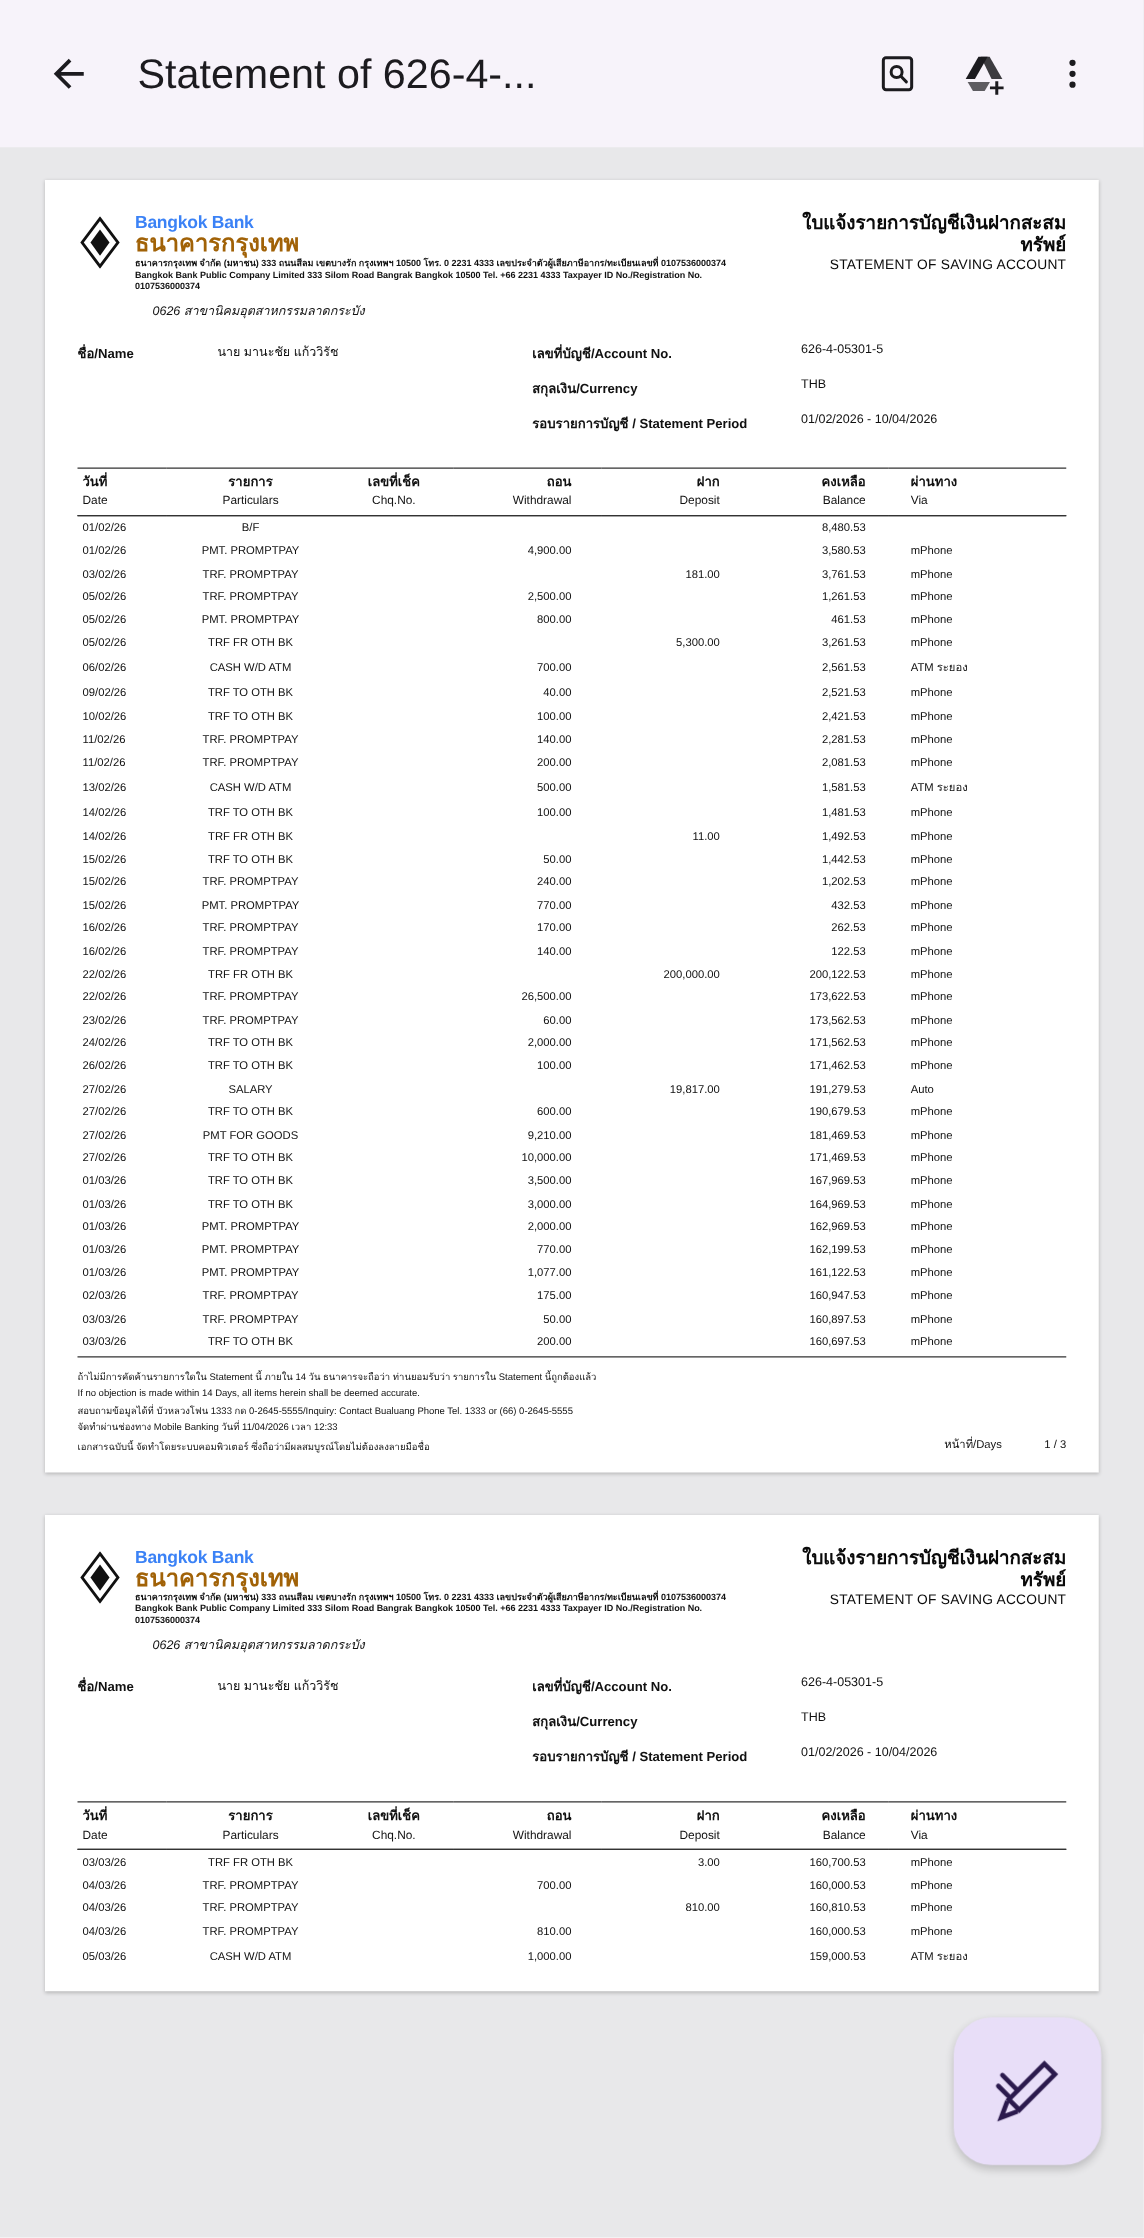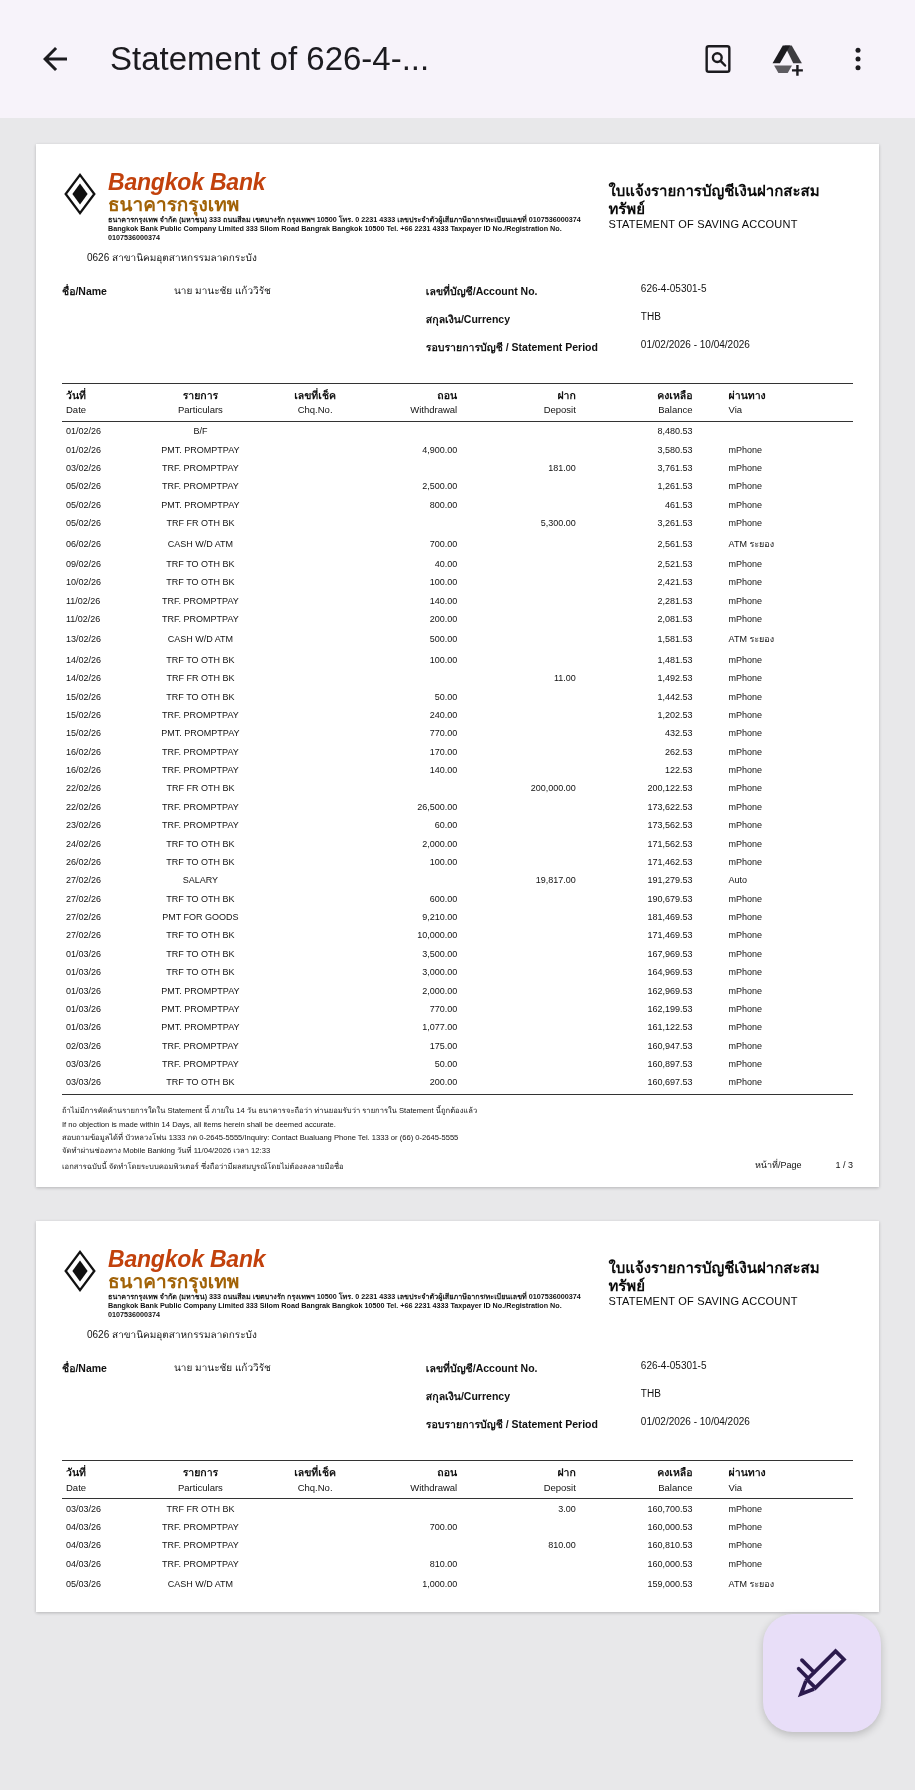--- a/index.html
+++ b/index.html
@@ -61,56 +61,56 @@
     justify-content: space-between;
     align-items: flex-start;
   }
   .brand { display: flex; gap: 10px; align-items: flex-start; }
   .brand-logo {
     width: 36px; height: 42px;
     flex: 0 0 auto;
     margin-top: 3px;
   }
   .brand-en {
-    font-size: 23px;
+    font-size: 14px;
     font-weight: bold;
-    color: #c2410c;
+    color: #3b82f6;
     letter-spacing: -.2px;
     line-height: 1.05;
-    font-style: italic;
   }
   .brand-th {
     font-size: 19px;
     font-weight: bold;
     color: #a16207;
     line-height: 1.05;
     margin-top: 1px;
   }
   .brand-sub2 {
     font-size: 7.2px;
     color: #111;
     font-weight: bold;
     line-height: 1.25;
   }
-  .head-right { text-align: left; margin-top: 12px; }
+  .head-right { text-align: right; }
   .head-right .th {
     font-size: 15px;
     font-weight: bold;
     color: #0a0a0a;
     line-height: 1.2;
   }
   .head-right .en {
     font-size: 11px;
     color: #0a0a0a;
     letter-spacing: .2px;
   }
   .branch {
     font-size: 10px;
     color: #111;
-    margin: 8px 0 0 25px;
+    margin: 8px 0 0 60px;
+    font-style: italic;
   }
 
   
   .acct {
     margin-top: 18px;
     display: flex;
   }
   .acct-left { width: 46%; }
   .acct-right { width: 54%; }
   .name-row { display: flex; font-size: 10px; color: #111; }
@@ -622,21 +622,21 @@
     <div class="tbl-bottom-rule"></div>
 
     <div class="notes">
       <div>ถ้าไม่มีการคัดค้านรายการใดใน Statement นี้ ภายใน 14 วัน ธนาคารจะถือว่า ท่านยอมรับว่า รายการใน Statement นี้ถูกต้องแล้ว</div>
       <div>If no objection is made within 14 Days, all items herein shall be deemed accurate.</div>
       <div>สอบถามข้อมูลได้ที่ บัวหลวงโฟน 1333 กด 0-2645-5555/Inquiry: Contact Bualuang Phone Tel. 1333 or (66) 0-2645-5555</div>
       <div>จัดทำผ่านช่องทาง Mobile Banking วันที่ 11/04/2026 เวลา 12:33</div>
       <div class="notes-row">
         <div>เอกสารฉบับนี้ จัดทำโดยระบบคอมพิวเตอร์ ซึ่งถือว่ามีผลสมบูรณ์โดยไม่ต้องลงลายมือชื่อ</div>
         <div class="page-no">
-          <span>หน้าที่/Page</span><span class="num">1 / 3</span>
+          <span>หน้าที่/Days</span><span class="num">1 / 3</span>
         </div>
       </div>
     </div>
   </div>
 
   <div class="page">
     <div class="st-head">
       <div class="brand">
         <svg class="brand-logo" viewBox="0 0 36 44">
           <path d="M18 2 L33 22 L18 42 L3 22 Z" fill="none" stroke="#111" stroke-width="2.4"></path>

